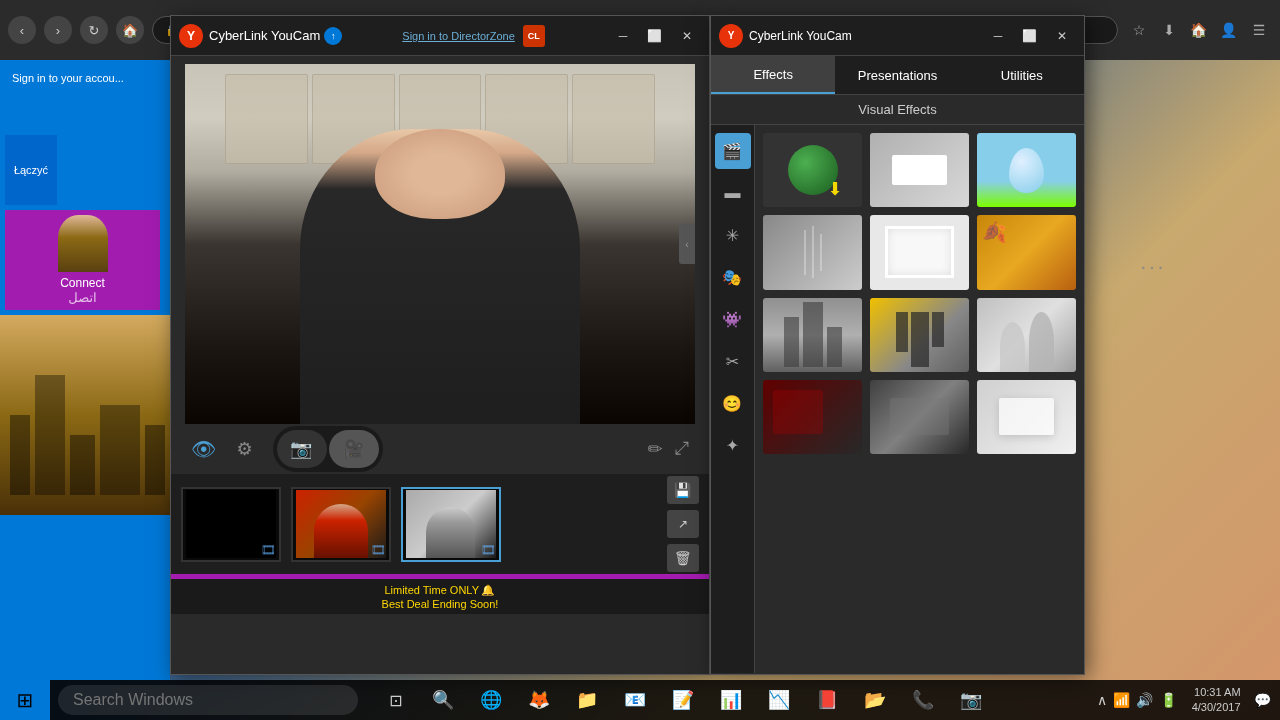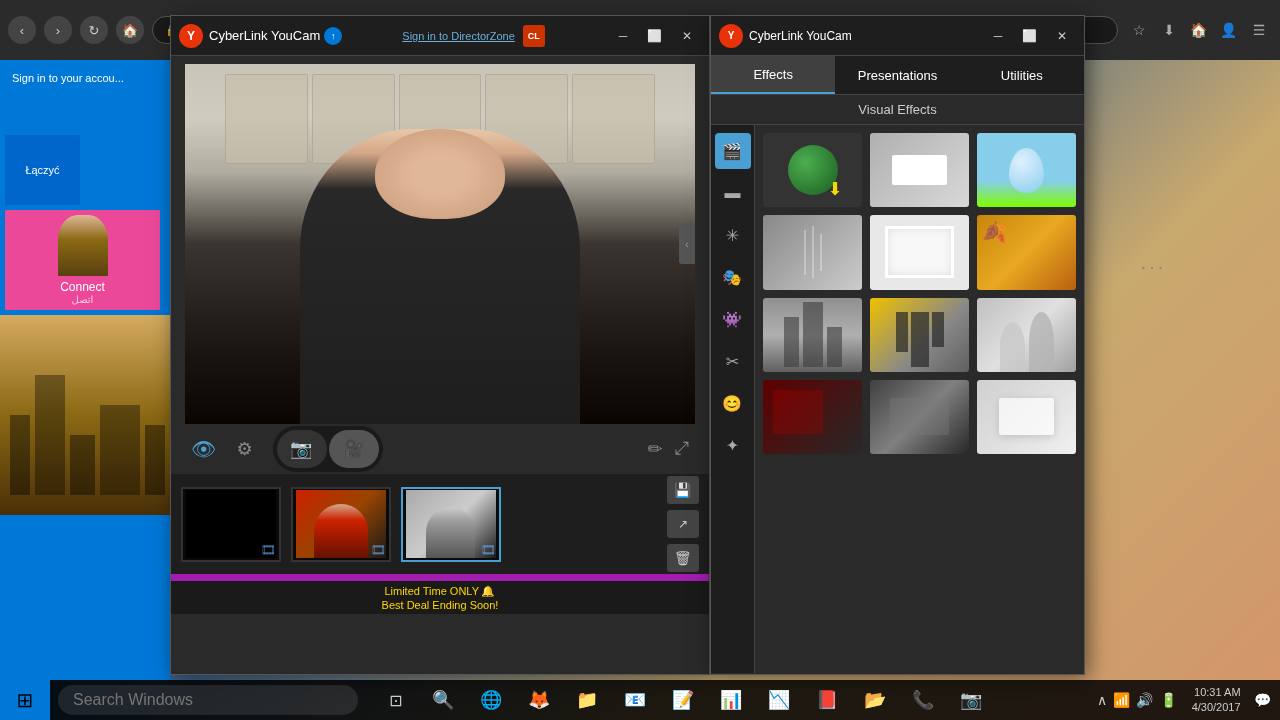--- a/index.html
+++ b/index.html
@@ -121,21 +121,21 @@
 
     .timeline-action-btn {
       width: 32px; height: 28px; background: #444; border: none;
       color: #ccc; cursor: pointer; display: flex; align-items: center; justify-content: center;
       font-size: 14px; border-radius: 3px;
     }
 
     
     .bottom-bar {
       height: 40px; background: #1a1a1a; display: flex; align-items: center;
-      justify-content: center; border-top: 7px solid #a21caf;
+      justify-content: center; border-top: 5px solid #a21caf;
     }
 
     .promo-text {
       color: #ffd700; font-size: 11px; display: flex; flex-direction: column;
       align-items: center; gap: 1px;
     }
 
     
     .effects-panel {
       position: absolute; top: 15px; left: 710px; width: 375px; height: 660px;
@@ -388,29 +388,29 @@
     <div class="browser-toolbar-icon">🏠</div>
     <div class="browser-toolbar-icon">👤</div>
     <div class="browser-toolbar-icon">☰</div>
   </div>
 </div>
 
 <div class="metro-area">
 
   <div style="padding:12px;color:white;font-size:11px;">Sign in to your accou...</div>
 
-  <div style="position:absolute;top:75px;left:5px;width:75px;height:70px;background:#0066cc;color:white;font-size:11px;display:flex;align-items:center;justify-content:center;">
+  <div style="position:absolute;top:75px;left:5px;width:52px;height:70px;background:#0066cc;color:white;font-size:11px;display:flex;align-items:center;justify-content:center;">
     <span>Łączyć</span>
   </div>
 
 
-  <div style="position:absolute;top:150px;left:5px;width:155px;height:100px;background:#ec4899;display:flex;flex-direction:column;align-items:center;justify-content:flex-end;padding:5px;">
+  <div style="position:absolute;top:150px;left:5px;width:155px;height:100px;background:#a21caf;display:flex;flex-direction:column;align-items:center;justify-content:flex-end;padding:5px;">
     <div style="width:50px;height:70px;background:linear-gradient(180deg,#e0b898 0%,#8b6914 40%,#5a4010 100%);border-radius:40% 40% 0 0;margin-bottom:4px;"></div>
     <span style="color:white;font-size:12px;">Connect</span>
-    <span style="color:rgba(255,255,255,0.7);font-size:10px;">اتصل</span>
+    <span style="color:rgba(255,255,255,0.7);font-size:13px;">اتصل</span>
   </div>
 
   <div style="position:absolute;top:255px;left:0;width:170px;height:200px;background:linear-gradient(180deg,#d4aa60 0%,#8b6914 50%,#4a3008 100%);">
 
     <div style="position:absolute;bottom:20px;left:10px;width:20px;height:80px;background:rgba(0,0,0,0.4);"></div>
     <div style="position:absolute;bottom:20px;left:35px;width:30px;height:120px;background:rgba(0,0,0,0.35);"></div>
     <div style="position:absolute;bottom:20px;left:70px;width:25px;height:60px;background:rgba(0,0,0,0.4);"></div>
     <div style="position:absolute;bottom:20px;left:100px;width:40px;height:90px;background:rgba(0,0,0,0.35);"></div>
     <div style="position:absolute;bottom:20px;left:145px;width:20px;height:70px;background:rgba(0,0,0,0.4);"></div>
   </div>

